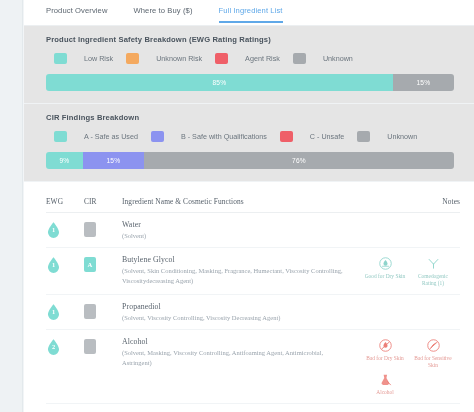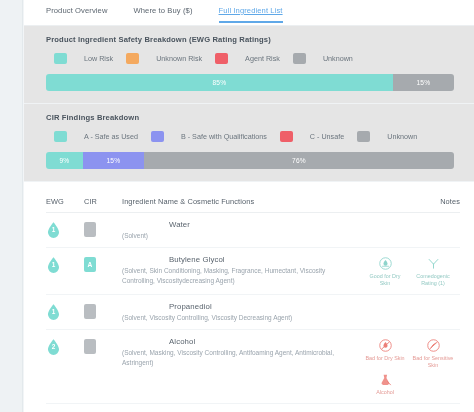--- a/index.html
+++ b/index.html
@@ -54,21 +54,20 @@
     letter-spacing: .1px;
     padding: 0 0 6px 0;
     margin-right: 26px;
     white-space: nowrap;
     border-bottom: 2px solid transparent;
     cursor: pointer;
   }
   .tab.active {
     color: #5fa8e8;
     border-bottom-color: #5fa8e8;
-    text-decoration: underline;
   }
 
   
   .panels {
     padding: 0;
   }
   .panel {
     background: #e5e5e5;
     border-bottom: 1px solid #f0f3f5;
     padding: 9px 20px 12px 22px;
@@ -121,20 +120,21 @@
     letter-spacing: .2px;
     box-sizing: border-box;
     overflow: hidden;
     white-space: nowrap;
   }
 
   
   .table {
     padding: 0 14px 0 22px;
     background: #fff;
+    font-family: Liberation Serif, serif;
   }
   .thead {
     display: flex;
     align-items: center;
     height: 22px;
     border-bottom: 1px solid #eceff1;
     padding-top: 8px;
   }
   .th {
     font-size: 7.4px;
@@ -188,21 +188,20 @@
     flex: none;
   }
   .cirbadge.unknown { background: #b9bdc1; color: #c9cdd0; }
   .cirbadge.a { background: #7fdcd3; color: #ffffff; }
 
   .ing-name {
     font-size: 7.8px;
     color: #5a646e;
     margin-bottom: 2px;
     letter-spacing: .1px;
-    margin-left: 47px;
   }
   .ing-func {
     font-size: 6.5px;
     color: #9aa4ad;
     line-height: 1.45;
   }
 
   .note {
     width: 42px;
     display: flex;

